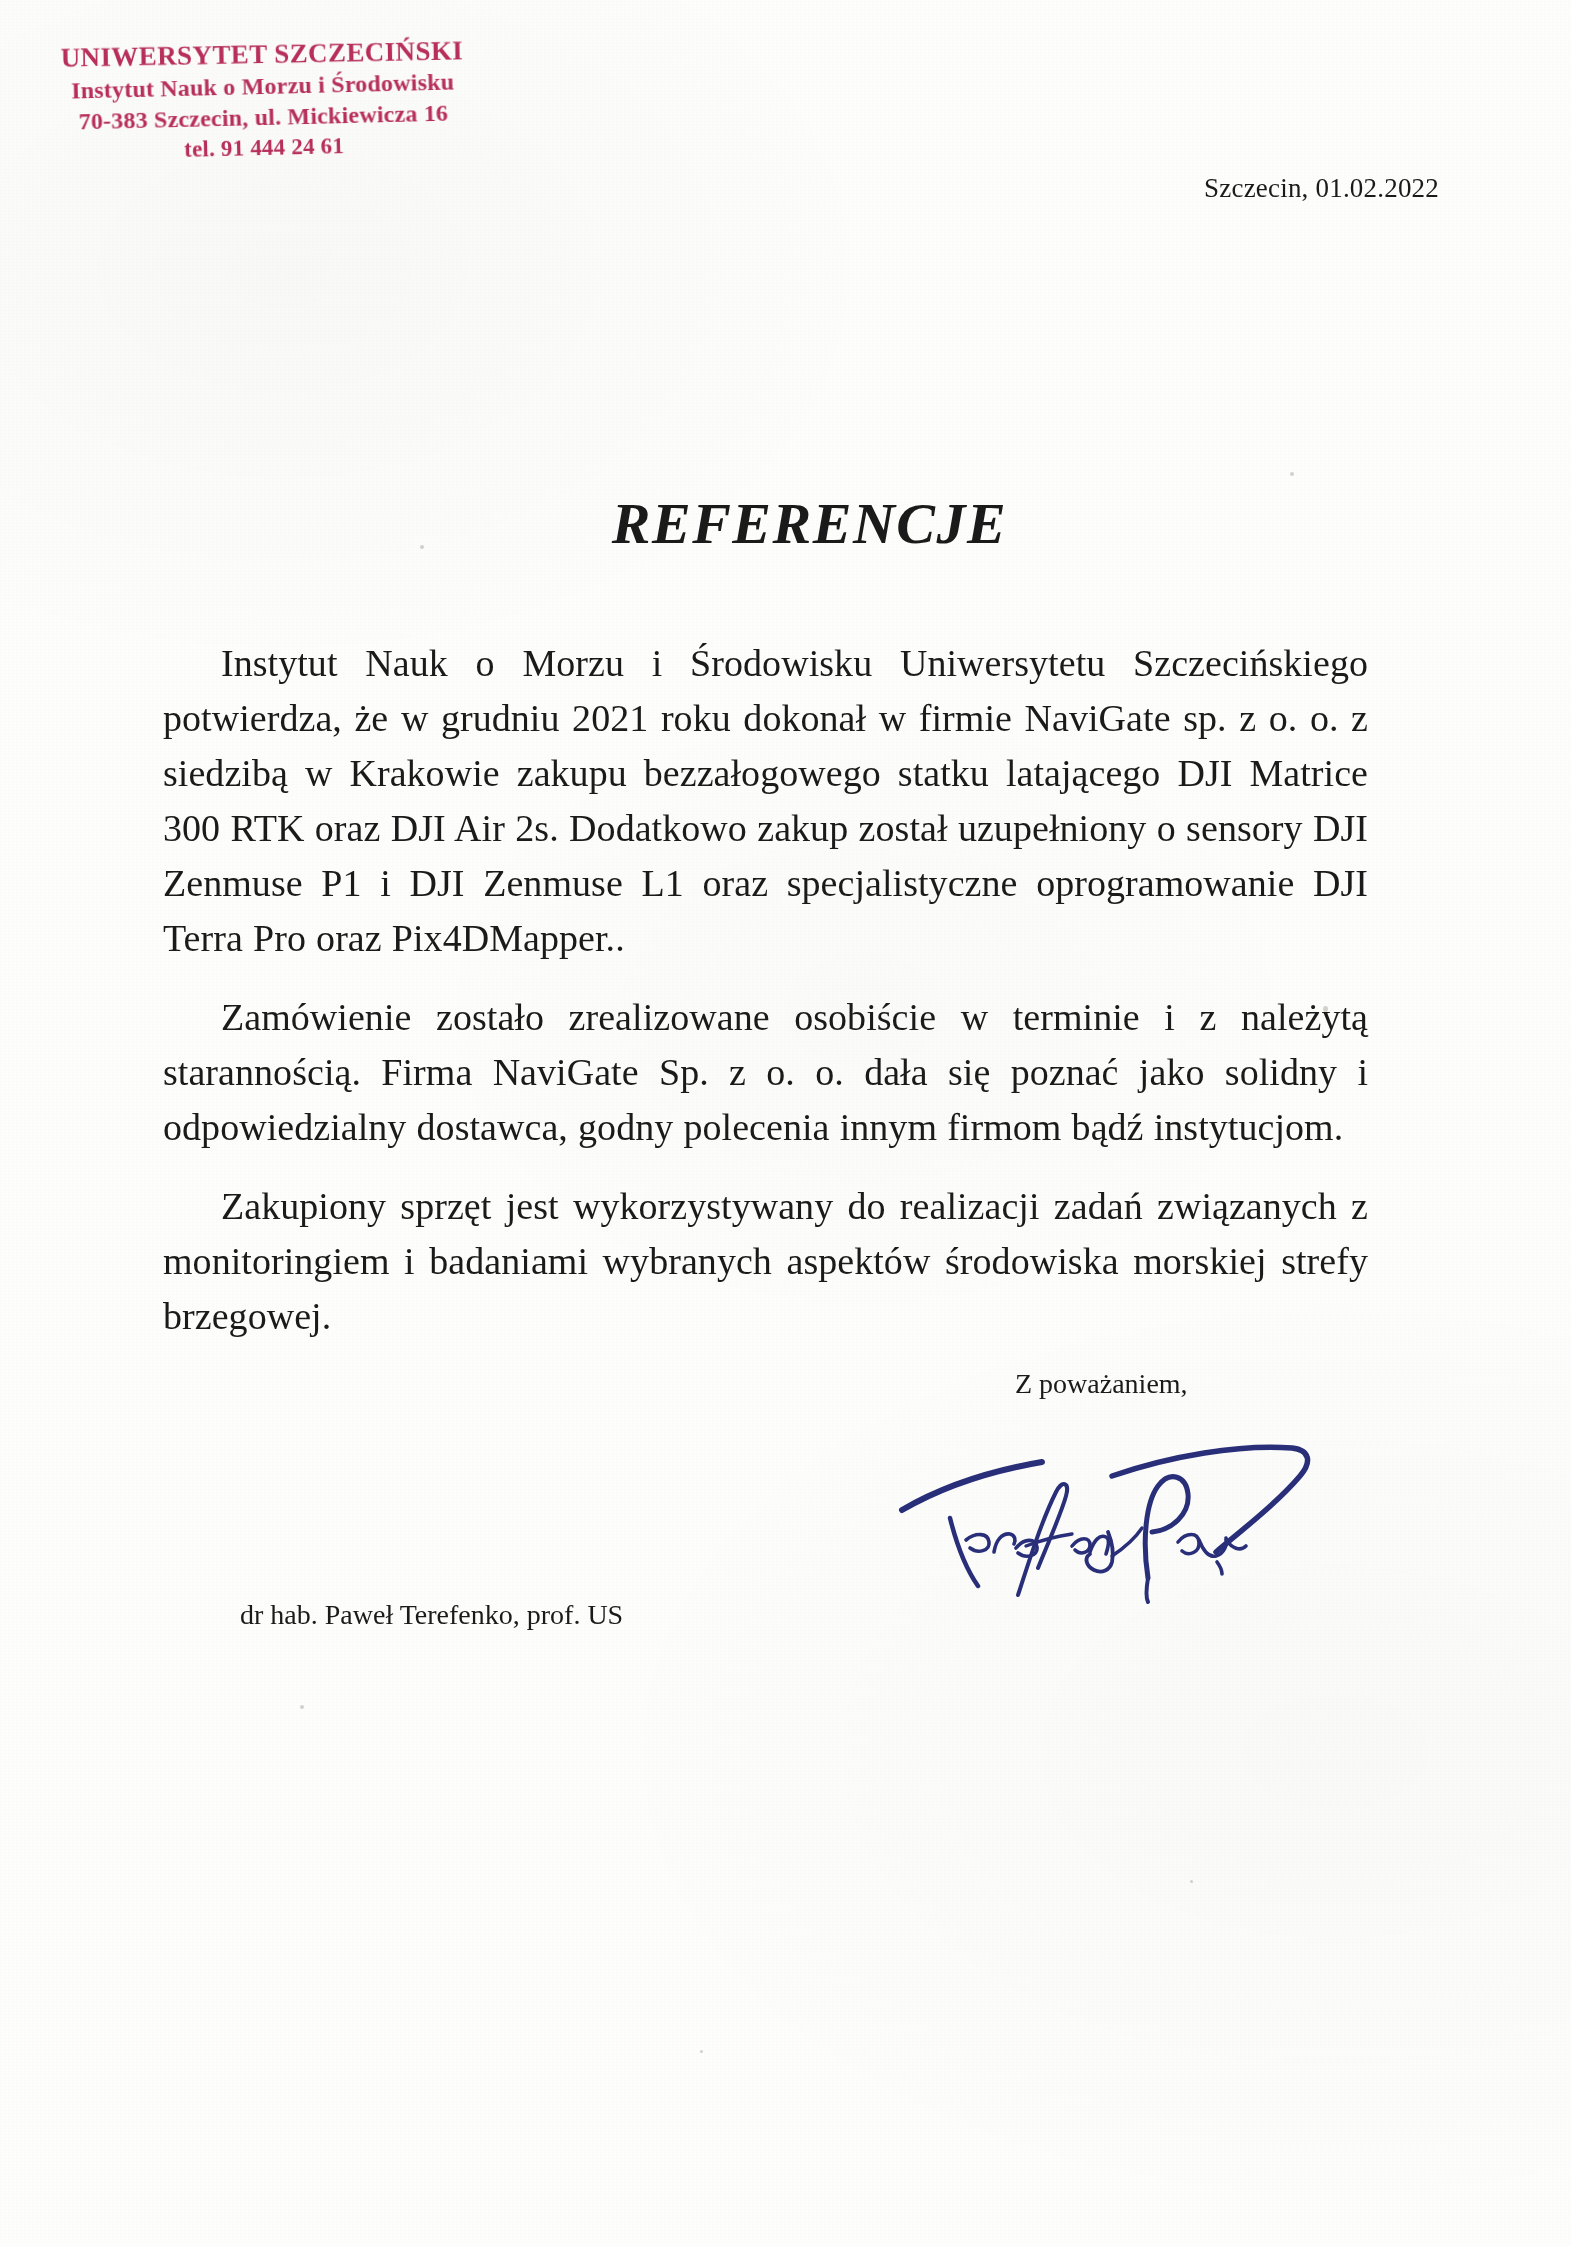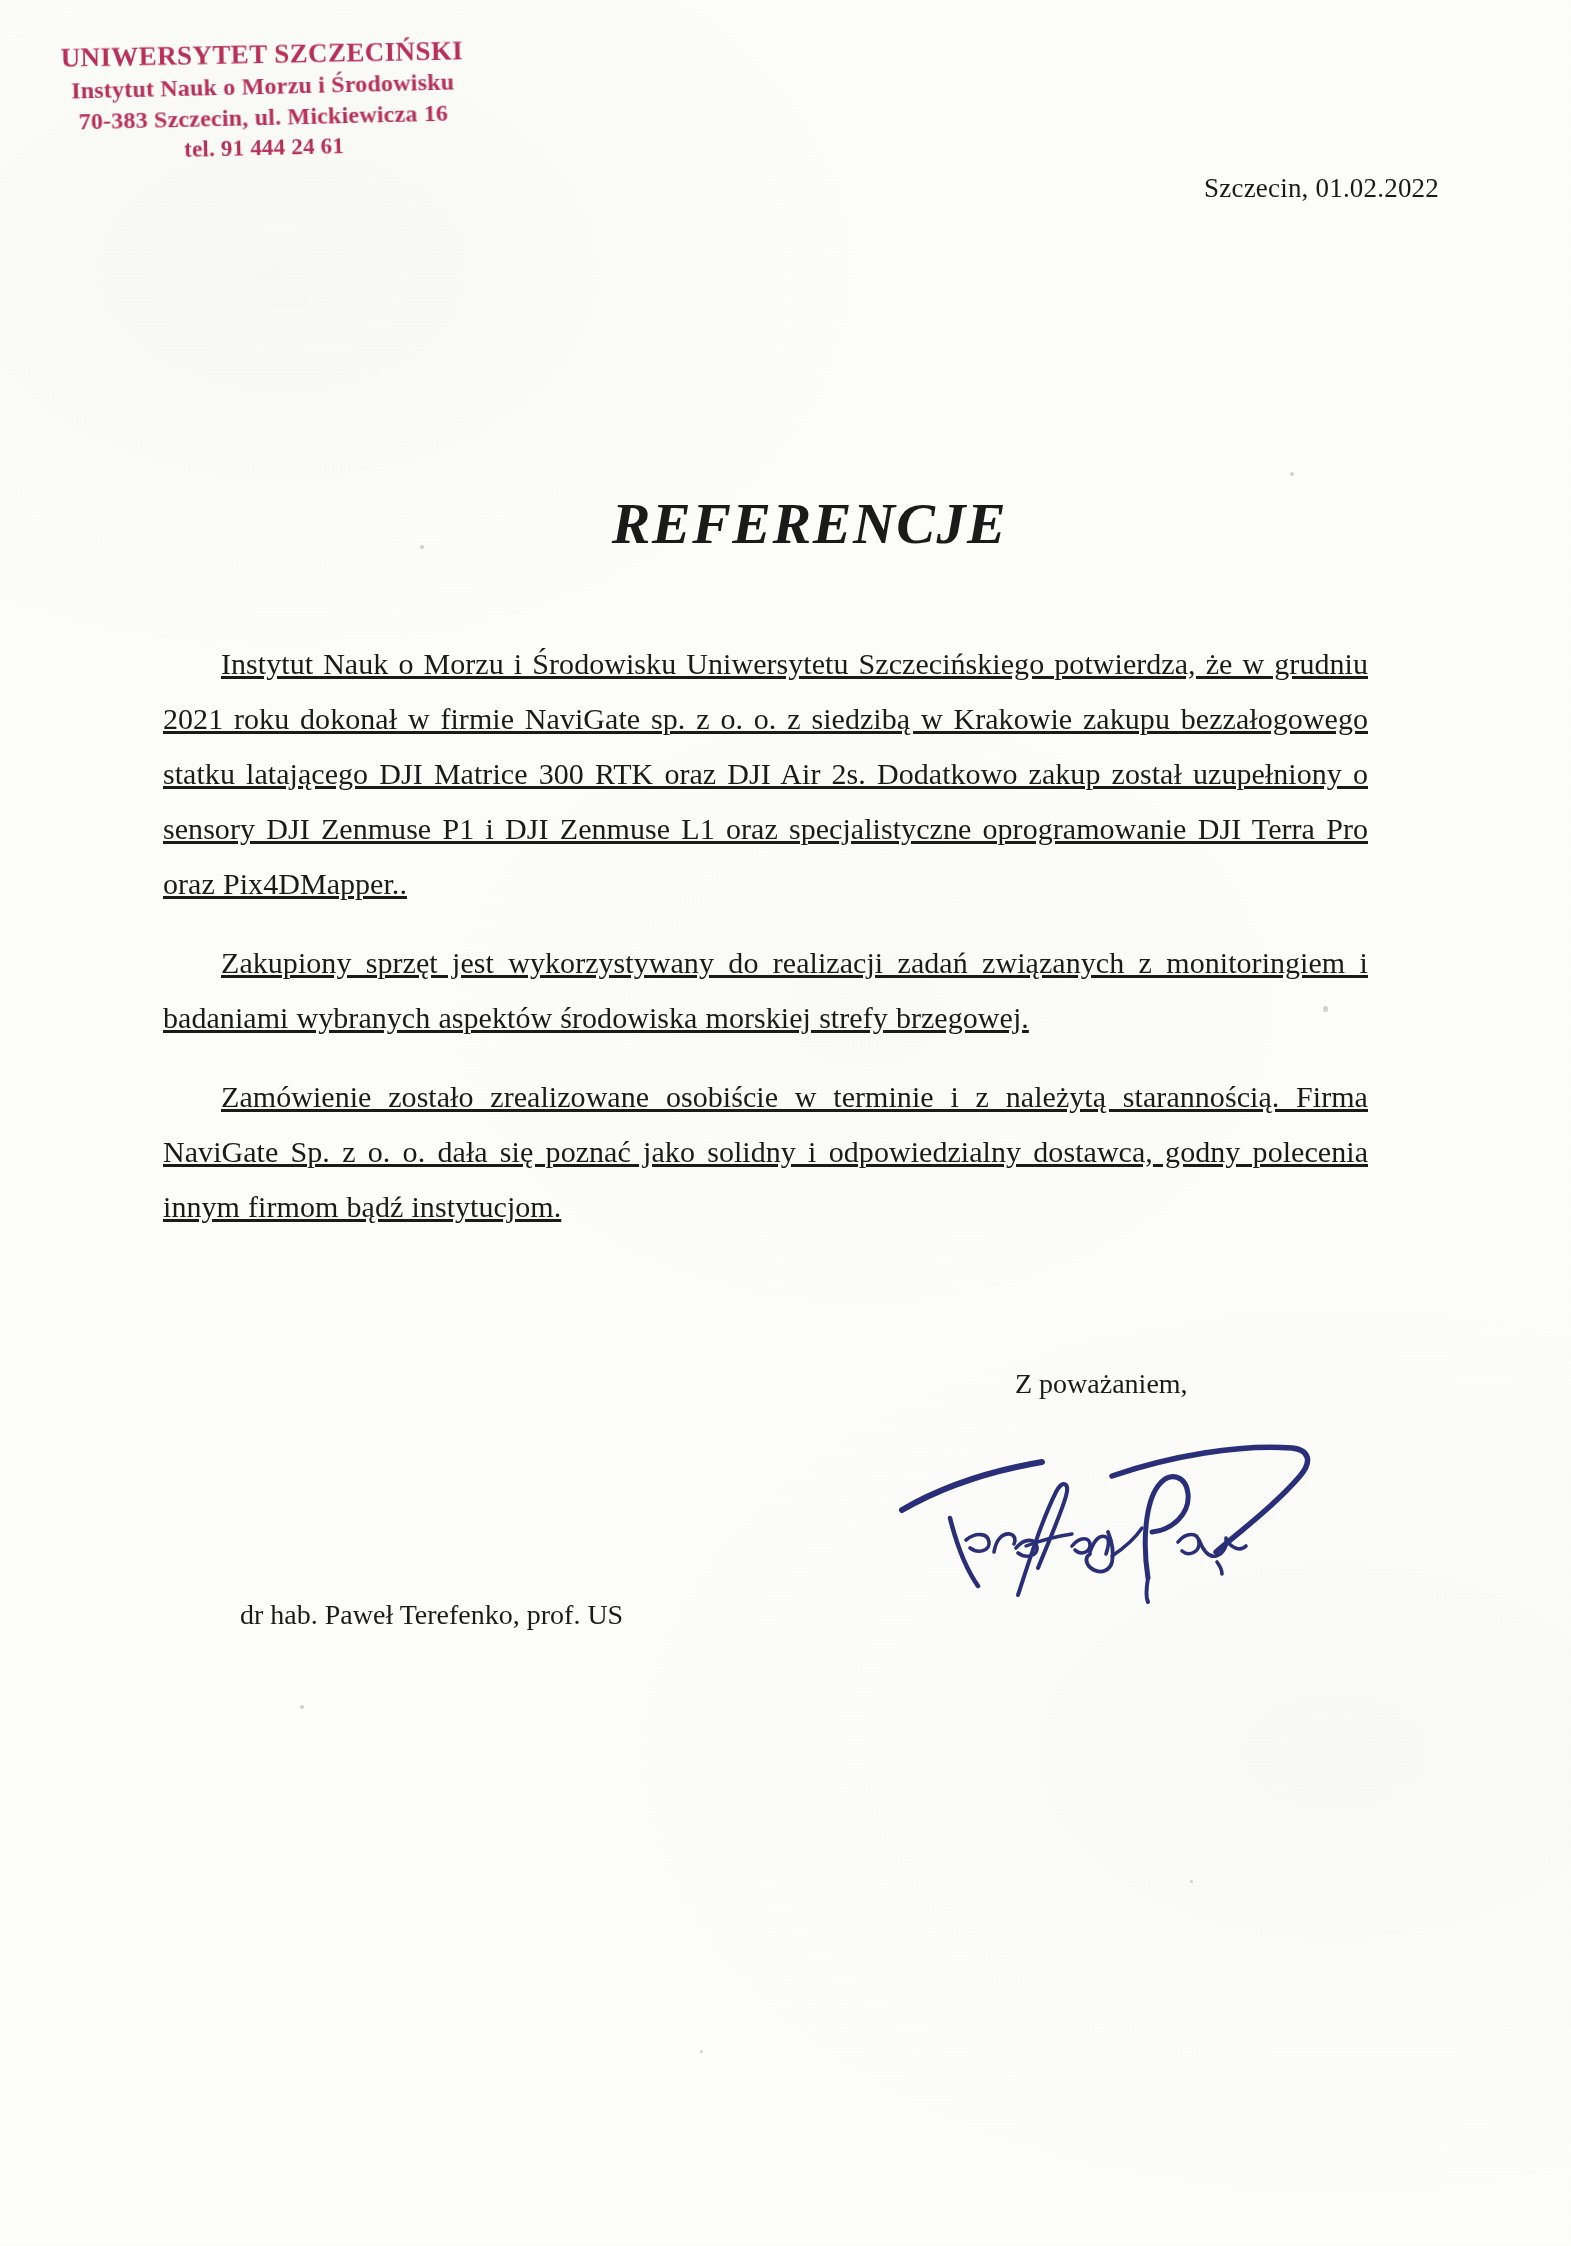--- a/index.html
+++ b/index.html
@@ -103,27 +103,26 @@
   
   .body-block {
     position: absolute;
     left: 163px;
     top: 636px;
     width: 1205px;
   }
   .para {
     text-align: justify;
     text-justify: inter-word;
-    font-size: 30px;
+    font-size: 38px;
     line-height: 55px;
     text-indent: 58px;
     margin: 0 0 24px 0;
     letter-spacing: 0.05px;
     word-spacing: 0.6px;
-    text-decoration: underline;
   }
   .para:last-child { margin-bottom: 0; }
 
   
   .closing {
     position: absolute;
     left: 1015px;
     top: 1368px;
     font-size: 28px;
     white-space: nowrap;
@@ -174,22 +173,22 @@
     <div class="stamp-line stamp-l3">70-383 Szczecin, ul. Mickiewicza 16</div>
     <div class="stamp-line stamp-l4">tel. 91 444 24 61</div>
   </div>
 
   <div class="date-line">Szczecin, 01.02.2022</div>
 
   <div class="doc-title">REFERENCJE</div>
 
   <div class="body-block">
     <p class="para">Instytut Nauk o Morzu i Środowisku Uniwersytetu Szczecińskiego potwierdza, że w grudniu 2021 roku dokonał w firmie NaviGate sp. z o. o. z siedzibą w Krakowie zakupu bezzałogowego statku latającego DJI Matrice 300 RTK oraz DJI Air 2s. Dodatkowo zakup został uzupełniony o sensory DJI Zenmuse P1 i DJI Zenmuse L1 oraz specjalistyczne oprogramowanie DJI Terra Pro oraz Pix4DMapper..</p>
+    <p class="para">Zamówienie zostało zrealizowane osobiście w terminie i z należytą starannością. Firma NaviGate Sp. z o. o. dała się poznać jako solidny i odpowiedzialny dostawca, godny polecenia innym firmom bądź instytucjom.</p>
     <p class="para">Zakupiony sprzęt jest wykorzystywany do realizacji zadań związanych z monitoringiem i badaniami wybranych aspektów środowiska morskiej strefy brzegowej.</p>
-    <p class="para">Zamówienie zostało zrealizowane osobiście w terminie i z należytą starannością. Firma NaviGate Sp. z o. o. dała się poznać jako solidny i odpowiedzialny dostawca, godny polecenia innym firmom bądź instytucjom.</p>
   </div>
 
   <div class="closing">Z poważaniem,</div>
 
   <div class="signature">
     <svg viewBox="0 0 450 220" xmlns="http://www.w3.org/2000/svg" aria-hidden="true">
       <g fill="none" stroke="#2a2f7a" stroke-linecap="round" stroke-linejoin="round">
 
         <path d="M12 120 C 55 95, 105 80, 152 72" stroke-width="6"></path>
 

